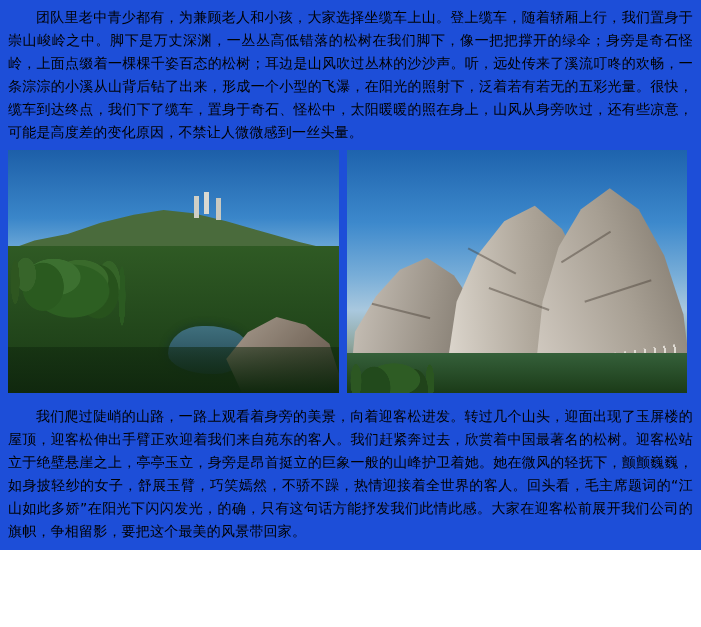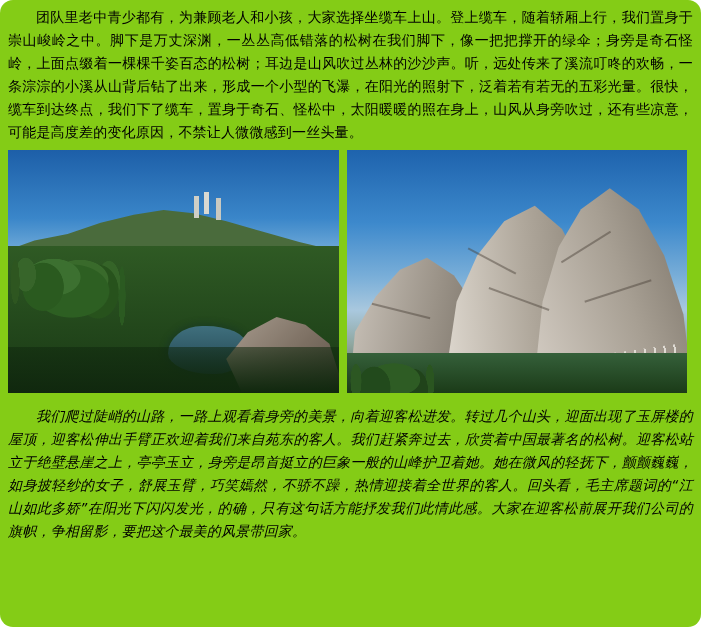--- a/index.html
+++ b/index.html
@@ -6,24 +6,23 @@
     margin: 0;
     padding: 0;
     background: #ffffff;
   }
   body {
     font-family: "DejaVu Sans", "Liberation Sans", sans-serif;
   }
   .page {
     position: relative;
     width: 701px;
-    height: 627px;
-    background: #84cc16;
+    height: 550px;
+    background: #1d4ed8;
     overflow: hidden;
-    border-radius: 13px;
   }
   .article {
     padding: 6px 8px 0 8px;
   }
   .para {
     margin: 0 0 0 0;
     font-size: 14px;
     line-height: 23px;
     color: #000000;
     text-align: justify;
@@ -132,21 +131,21 @@
       linear-gradient(to bottom, #35603a, #1b3b18);
     background-size: 90px 70px, 90px 70px, 90px 70px, 90px 70px, 90px 70px, 100% 100%;
     background-repeat: no-repeat;
   }
   .railing {
     position: absolute; right: 8px; bottom: 22px; width: 74px; height: 22px;
     background: repeating-linear-gradient(to right, #e6e2db 0 2px, transparent 2px 10px);
     transform: rotate(-8deg);
     opacity: 0.9;
   }
-  .para-bottom { padding-top: 4px; font-style: italic; }
+  .para-bottom { padding-top: 4px; }
 </style>
 </head>
 <body>
 
 <div class="page">
 
   <div class="article">
     <p class="para">团队里老中青少都有，为兼顾老人和小孩，大家选择坐缆车上山。登上缆车，随着轿厢上行，我们置身于崇山峻岭之中。脚下是万丈深渊，一丛丛高低错落的松树在我们脚下，像一把把撑开的绿伞；身旁是奇石怪岭，上面点缀着一棵棵千姿百态的松树；耳边是山风吹过丛林的沙沙声。听，远处传来了溪流叮咚的欢畅，一条淙淙的小溪从山背后钻了出来，形成一个小型的飞瀑，在阳光的照射下，泛着若有若无的五彩光量。很快，缆车到达终点，我们下了缆车，置身于奇石、怪松中，太阳暖暖的照在身上，山风从身旁吹过，还有些凉意，可能是高度差的变化原因，不禁让人微微感到一丝头量。</p>
   </div>
 

